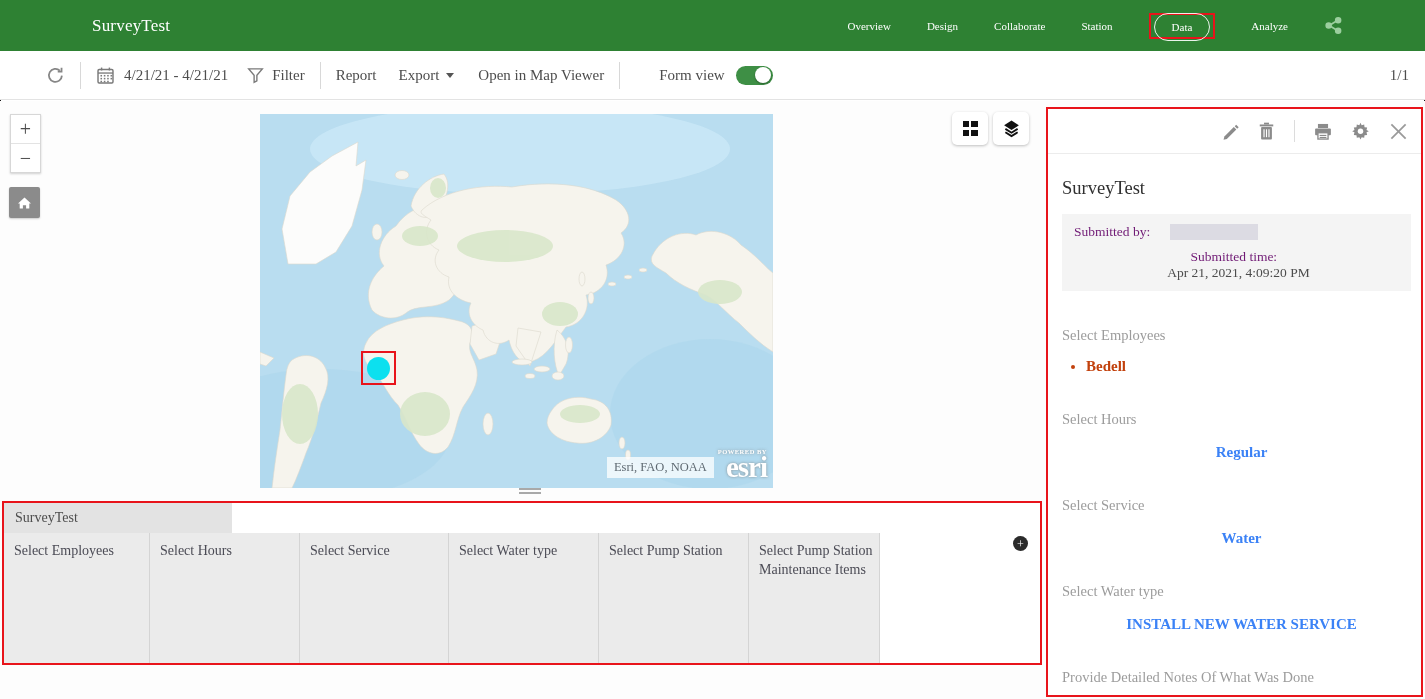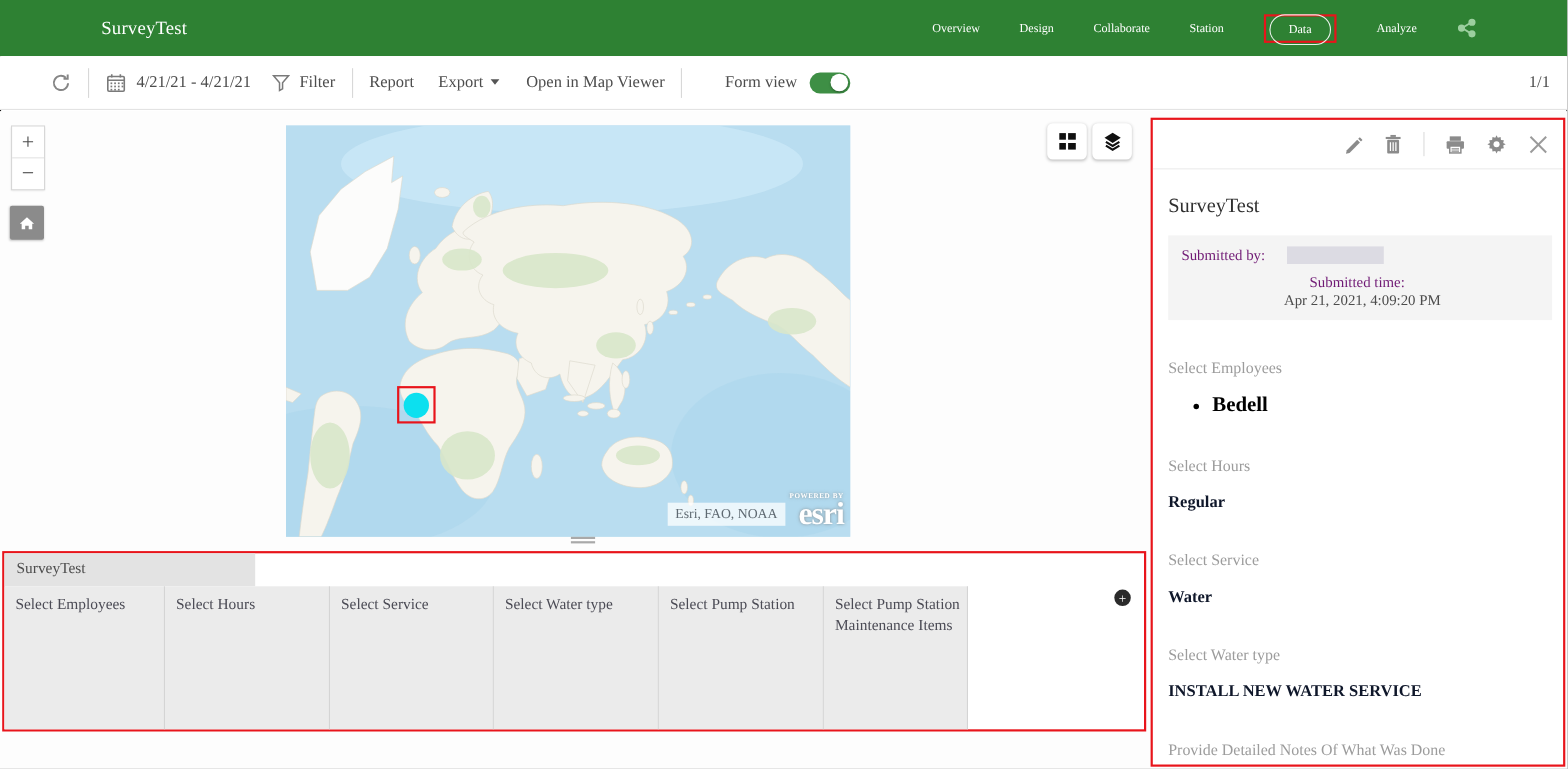--- a/index.html
+++ b/index.html
@@ -75,23 +75,23 @@
   .panel-body{padding-left:14px;}
   .panel-title{margin-top:24px;font-size:18.5px;color:#303030;}
   .info-box{margin-top:15px;margin-right:10px;background:#f4f4f4;padding:10px 12px;font-size:13.5px;}
   .info-row{display:flex;align-items:center;}
   .info-row + .info-row{margin-top:9px;flex-direction:column;}
   .info-label{color:#701a75;width:92px;flex:none;}
   .redacted{width:88px;height:16px;background:#dcdbe3;margin-left:4px;}
   .info-value{color:#4c4c4c;margin-left:4px;}
   .qa{margin-top:36px;}
   .qa-label{color:#9c9c9c;font-size:14.5px;}
-  .qa-value{margin-top:16px;color:#0f172a;font-weight:bold;font-size:15px;}
+  .qa-value{margin-top:16px;color:#3b82f6;font-weight:bold;font-size:15px;text-align:center;}
   ul.qa-list{margin:14px 0 0 0;padding-left:24px;}
-  ul.qa-list li{color:#000000;font-weight:bold;font-size:19px;margin-left:16px;}
+  ul.qa-list li{color:#c2410c;font-weight:bold;font-size:15px;}
 </style>
 </head>
 <body>
 
 <div class="screen" style="--annot: #e8141b; --marker: #0ce0ef;">
 
   <header class="navbar" style="background: rgb(46, 129, 51);">
     <div class="nav-title">SurveyTest</div>
     <nav class="nav-items">
         <a class="nav-item">Overview</a>

